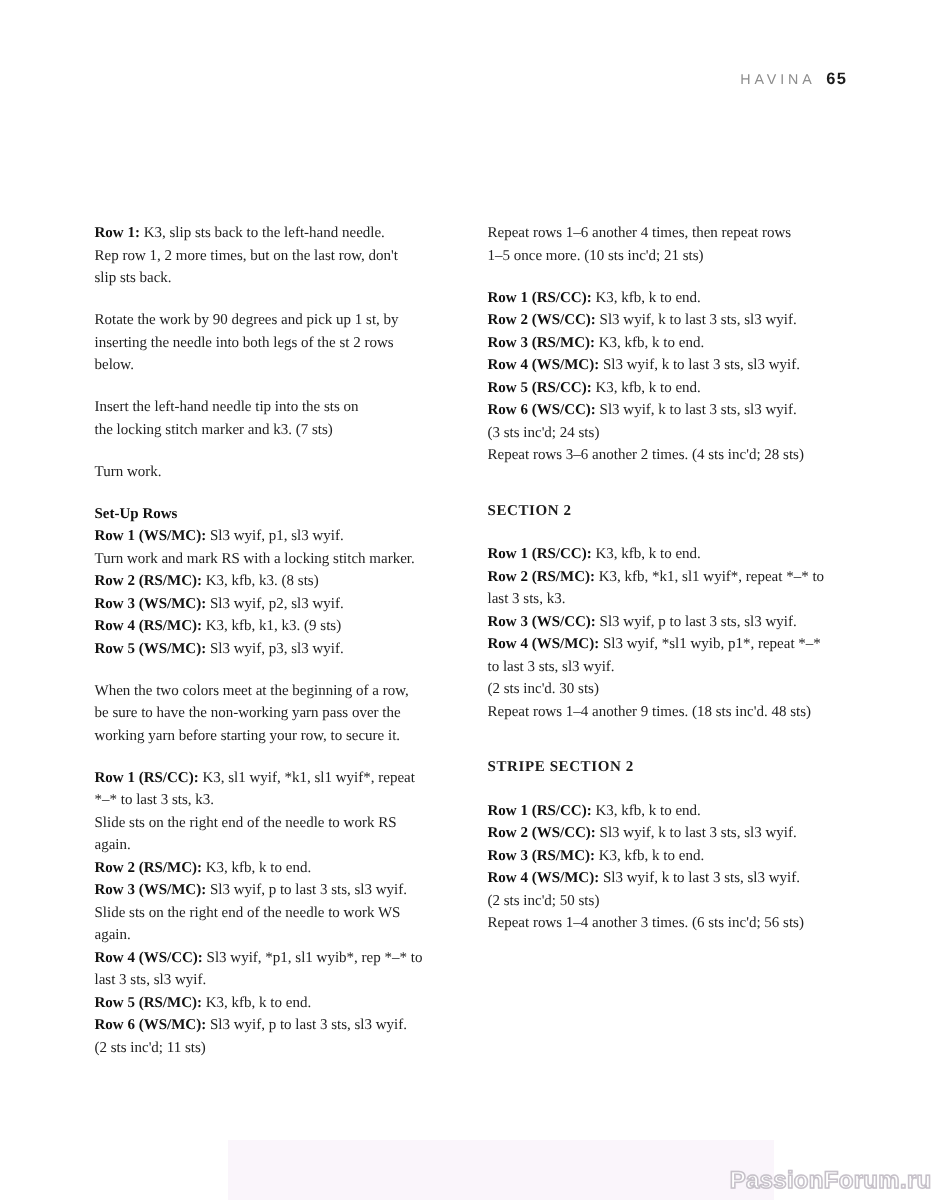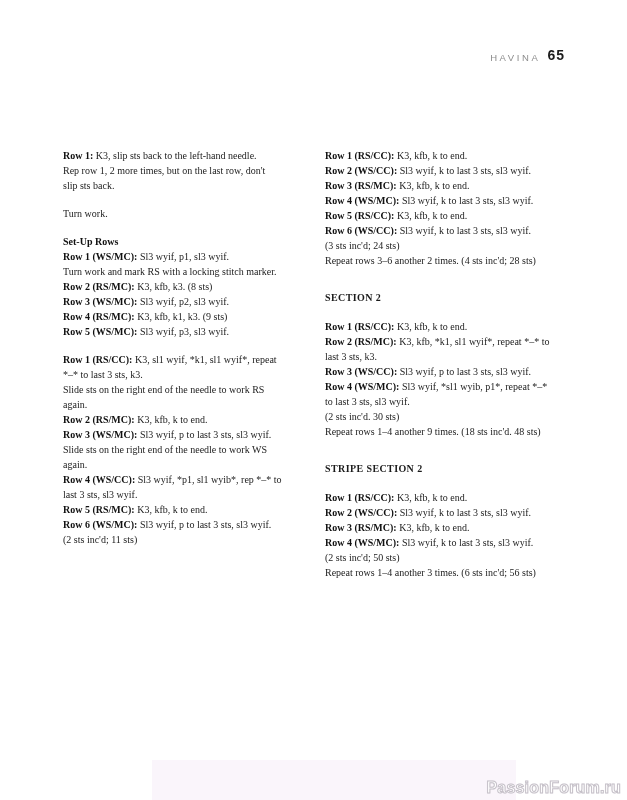--- a/index.html
+++ b/index.html
@@ -15,21 +15,21 @@
   
   .running-header {
     position:absolute; top:47px; right:62px;
     display:flex; align-items:flex-end;
     font-family:"Liberation Sans", sans-serif;
   }
   .book-title {
     font-size:9.5px; letter-spacing:2.6px; color:#8d8d8d; font-weight:400;
   }
   .page-number {
-    font-size:14px; font-weight:700; color:#1c1c1c; margin-left:7px; letter-spacing:1px;
+    font-size:11px; font-weight:700; color:#1c1c1c; margin-left:7px; letter-spacing:1px;
   }
   
   .column {
     position:absolute; top:148px;
     font-size:10px; line-height:15px;
   }
   .column.left  { left:63px;  width:256px; }
   .column.right { left:325px; width:258px; }
   .para { margin-bottom:13px; white-space:nowrap; color:#222222; }
   .para strong { font-weight:700; color:#111111; }
@@ -59,25 +59,29 @@
 
 <div class="page">
 
   <div class="running-header">
     <span class="book-title">HAVINA</span>
     <span class="page-number">65</span>
   </div>
 
   <div class="column left">
       <div class="para"><strong>Row 1:</strong> K3, slip sts back to the left-hand needle.<br>Rep row 1, 2 more times, but on the last row, don't<br>slip sts back.</div>
+      <div class="para">Rotate the work by 90 degrees and pick up 1 st, by<br>inserting the needle into both legs of the st 2 rows<br>below.</div>
+      <div class="para">Insert the left-hand needle tip into the sts on<br>the locking stitch marker and k3. (7 sts)</div>
       <div class="para">Turn work.</div>
       <div class="para"><strong>Set-Up Rows</strong><br><strong>Row 1 (WS/MC):</strong> Sl3 wyif, p1, sl3 wyif.<br>Turn work and mark RS with a locking stitch marker.<br><strong>Row 2 (RS/MC):</strong> K3, kfb, k3. (8 sts)<br><strong>Row 3 (WS/MC):</strong> Sl3 wyif, p2, sl3 wyif.<br><strong>Row 4 (RS/MC):</strong> K3, kfb, k1, k3. (9 sts)<br><strong>Row 5 (WS/MC):</strong> Sl3 wyif, p3, sl3 wyif.</div>
+      <div class="para">When the two colors meet at the beginning of a row,<br>be sure to have the non-working yarn pass over the<br>working yarn before starting your row, to secure it.</div>
       <div class="para"><strong>Row 1 (RS/CC):</strong> K3, sl1 wyif, *k1, sl1 wyif*, repeat<br>*–* to last 3 sts, k3.<br>Slide sts on the right end of the needle to work RS<br>again.<br><strong>Row 2 (RS/MC):</strong> K3, kfb, k to end.<br><strong>Row 3 (WS/MC):</strong> Sl3 wyif, p to last 3 sts, sl3 wyif.<br>Slide sts on the right end of the needle to work WS<br>again.<br><strong>Row 4 (WS/CC):</strong> Sl3 wyif, *p1, sl1 wyib*, rep *–* to<br>last 3 sts, sl3 wyif.<br><strong>Row 5 (RS/MC):</strong> K3, kfb, k to end.<br><strong>Row 6 (WS/MC):</strong> Sl3 wyif, p to last 3 sts, sl3 wyif.<br>(2 sts inc'd; 11 sts)</div>
     </div>
   <div class="column right">
+      <div class="para">Repeat rows 1–6 another 4 times, then repeat rows<br>1–5 once more. (10 sts inc'd; 21 sts)</div>
       <div class="para"><strong>Row 1 (RS/CC):</strong> K3, kfb, k to end.<br><strong>Row 2 (WS/CC):</strong> Sl3 wyif, k to last 3 sts, sl3 wyif.<br><strong>Row 3 (RS/MC):</strong> K3, kfb, k to end.<br><strong>Row 4 (WS/MC):</strong> Sl3 wyif, k to last 3 sts, sl3 wyif.<br><strong>Row 5 (RS/CC):</strong> K3, kfb, k to end.<br><strong>Row 6 (WS/CC):</strong> Sl3 wyif, k to last 3 sts, sl3 wyif.<br>(3 sts inc'd; 24 sts)<br>Repeat rows 3–6 another 2 times. (4 sts inc'd; 28 sts)</div>
       <div class="heading">SECTION 2</div>
       <div class="para"><strong>Row 1 (RS/CC):</strong> K3, kfb, k to end.<br><strong>Row 2 (RS/MC):</strong> K3, kfb, *k1, sl1 wyif*, repeat *–* to<br>last 3 sts, k3.<br><strong>Row 3 (WS/CC):</strong> Sl3 wyif, p to last 3 sts, sl3 wyif.<br><strong>Row 4 (WS/MC):</strong> Sl3 wyif, *sl1 wyib, p1*, repeat *–*<br>to last 3 sts, sl3 wyif.<br>(2 sts inc'd. 30 sts)<br>Repeat rows 1–4 another 9 times. (18 sts inc'd. 48 sts)</div>
       <div class="heading">STRIPE SECTION 2</div>
       <div class="para"><strong>Row 1 (RS/CC):</strong> K3, kfb, k to end.<br><strong>Row 2 (WS/CC):</strong> Sl3 wyif, k to last 3 sts, sl3 wyif.<br><strong>Row 3 (RS/MC):</strong> K3, kfb, k to end.<br><strong>Row 4 (WS/MC):</strong> Sl3 wyif, k to last 3 sts, sl3 wyif.<br>(2 sts inc'd; 50 sts)<br>Repeat rows 1–4 another 3 times. (6 sts inc'd; 56 sts)</div>
     </div>
 
   <div class="bottom-highlight-box"></div>
 
   <div class="watermark">PassionForum.ru</div>

